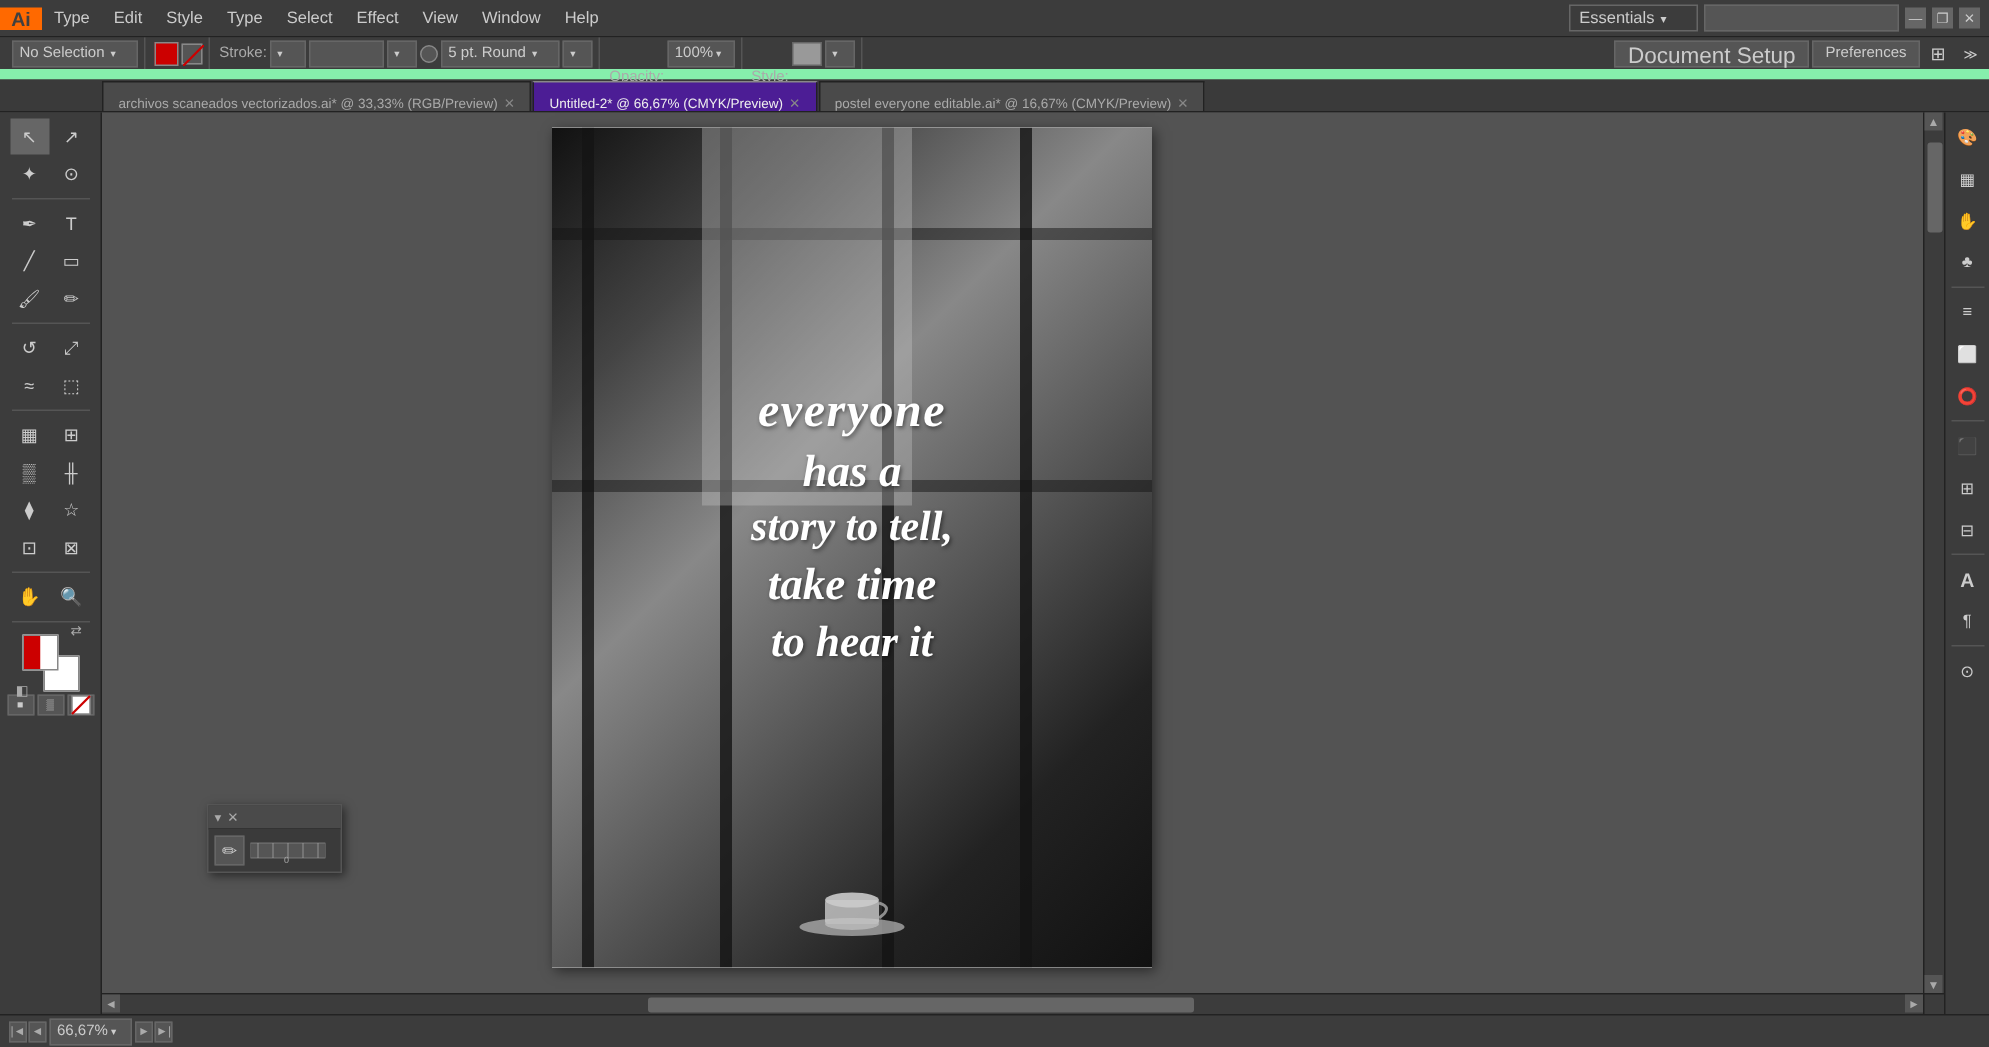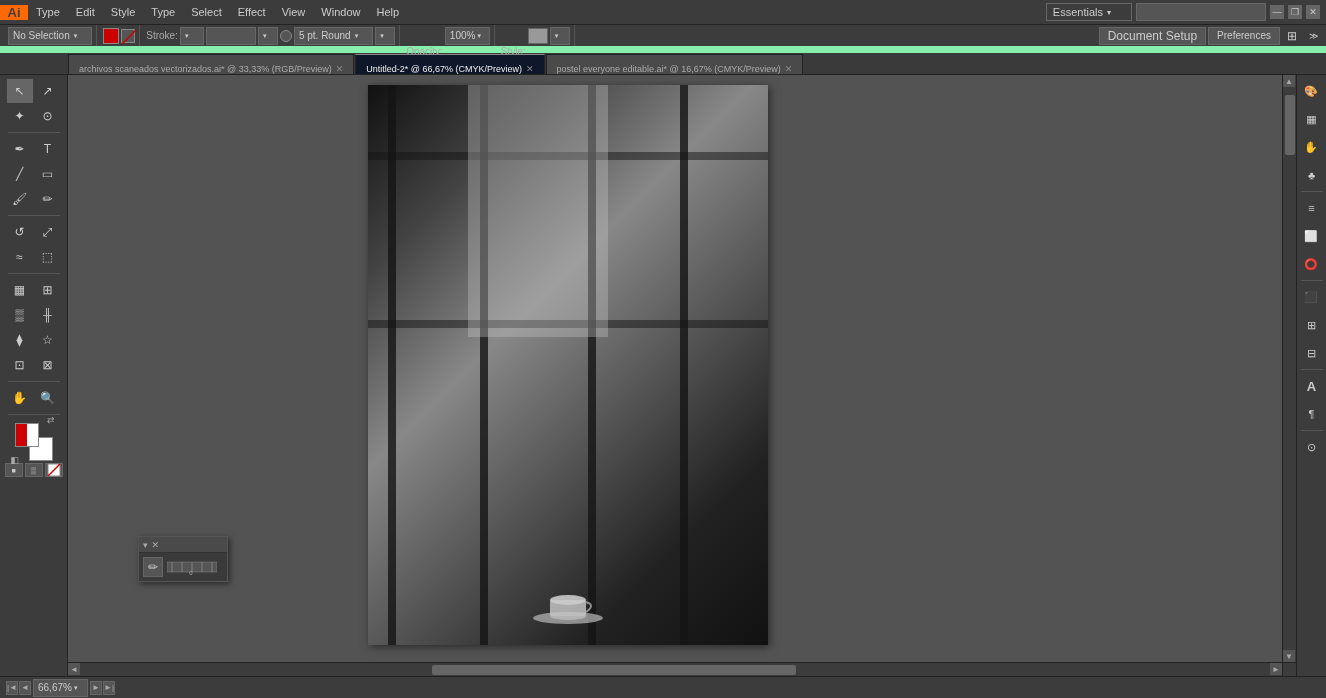--- a/index.html
+++ b/index.html
@@ -46,35 +46,35 @@
       background: #555; border: 1px solid #666; color: #ccc; font-size: 10px;
       padding: 1px 5px; cursor: pointer; height: 18px; display: flex; align-items: center;
     }
     .stroke-label { font-size: 10px; color: #aaa; }
     .circle-dot { width: 12px; height: 12px; border-radius: 50%; background: #555; border: 1px solid #888; }
     .opacity-group { display: flex; align-items: center; gap: 2px; }
     .opacity-label { font-size: 10px; color: #aaa; margin-top: 32px; }
     .opacity-val { background: #555; border: 1px solid #666; color: #ccc; font-size: 10px; padding: 1px 4px; width: 45px; height: 18px; }
     .style-group { display: flex; align-items: center; gap: 2px; }
     .style-swatch { width: 20px; height: 16px; background: #999; border: 1px solid #666; }
-    .doc-btn { background: #555; border: 1px solid #666; color: #ccc; font-size: 12px; padding: 1px 8px; cursor: pointer; height: 18px; }
+    .doc-btn { background: #555; border: 1px solid #666; color: #ccc; font-size: 15px; padding: 1px 8px; cursor: pointer; height: 18px; }
     .pref-btn { background: #555; border: 1px solid #666; color: #ccc; font-size: 10px; padding: 1px 8px; cursor: pointer; height: 18px; }
 
     
     #tabs-bar {
       width: 100%; height: 22px; background: #3a3a3a; display: flex; align-items: flex-end;
       border-bottom: 1px solid #222; padding-left: 68px;
     }
     .tab {
       height: 20px; padding: 0 10px; font-size: 10px; color: #aaa;
       background: #4a4a4a; border: 1px solid #222; border-bottom: none;
       cursor: pointer; display: flex; align-items: flex-end; gap: 4px;
       margin-right: 1px; white-space: nowrap;
     }
-    .tab.active { background: #0f172a; color: #eee; border-top: 1px solid #888; }
+    .tab.active { background: #4c1d95; color: #eee; border-top: 1px solid #888; }
     .tab-close { font-size: 9px; color: #888; cursor: pointer; }
 
     
     #main-layout { display: flex; width: 100%; height: calc(698px - 25px - 28px - 22px - 22px); }
 
     
     #left-toolbar {
       width: 68px; background: #3c3c3c; border-right: 1px solid #222;
       display: flex; flex-direction: column; align-items: center;
       padding: 4px 0; gap: 1px; overflow: hidden; flex-shrink: 0;
@@ -391,20 +391,27 @@
               <div class="vbar" style="left:5%;"></div>
               <div class="vbar" style="left:28%;"></div>
               <div class="vbar" style="left:55%;"></div>
               <div class="vbar" style="left:78%;"></div>
               <div class="hbar" style="top:12%;"></div>
               <div class="hbar" style="top:42%;"></div>
 
               <div style="position:absolute;top:0;left:25%;width:35%;height:45%;background:rgba(200,200,200,0.35);"></div>
             </div>
 
+            <div class="quote-overlay">
+              <span style="font-family:'Brush Script MT',cursive;font-size:32px;letter-spacing:1px;">everyone</span><br>
+              <span style="font-family:'Brush Script MT',cursive;font-size:30px;">has a</span><br>
+              <span style="font-family:'Brush Script MT',cursive;font-size:28px;">story to tell,</span><br>
+              <span style="font-family:'Brush Script MT',cursive;font-size:30px;">take time</span><br>
+              <span style="font-family:'Brush Script MT',cursive;font-size:29px;">to hear it</span>
+            </div>
 
             <div style="position:absolute;bottom:20px;left:50%;transform:translateX(-50%);width:80px;height:55px;">
               <svg width="80" height="55" viewBox="0 0 80 55">
 
                 <ellipse cx="40" cy="48" rx="35" ry="6" fill="#bbb" opacity="0.7"></ellipse>
 
                 <ellipse cx="40" cy="30" rx="18" ry="5" fill="#ddd" opacity="0.8"></ellipse>
                 <rect x="22" y="30" width="36" height="16" fill="#ccc" opacity="0.8" rx="2"></rect>
                 <ellipse cx="40" cy="46" rx="18" ry="4" fill="#bbb" opacity="0.8"></ellipse>
 

